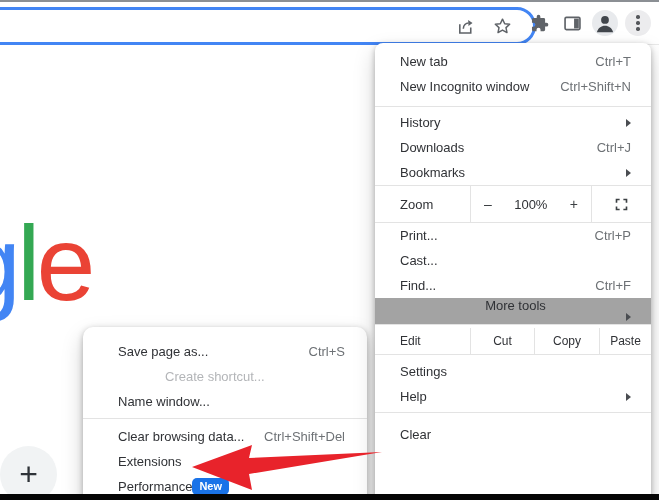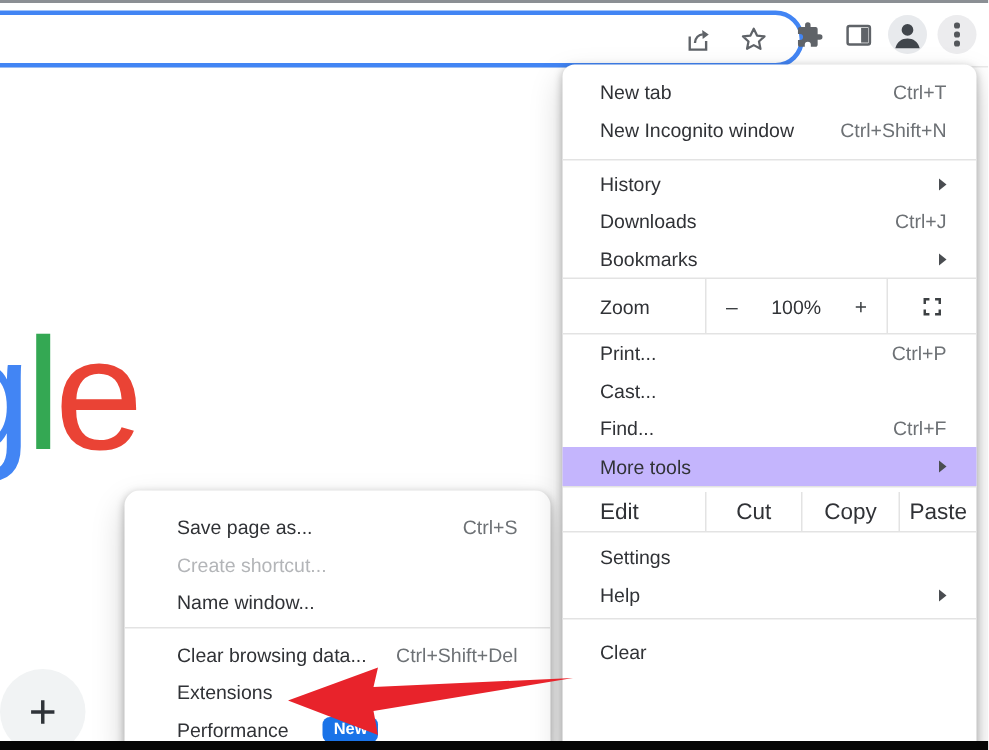--- a/index.html
+++ b/index.html
@@ -24,39 +24,39 @@
            display:flex;align-items:center;justify-content:center;font-size:32px;color:#2f3338;z-index:1;}
 
   
   .menu{position:absolute;left:375px;top:43px;width:276px;height:464px;background:#fff;border-radius:8px;
         box-shadow:0 2px 6px rgba(0,0,0,.28),0 10px 22px rgba(0,0,0,.18);padding-top:6px;box-sizing:border-box;z-index:5;}
   .submenu{position:absolute;left:83px;top:327px;width:284px;height:173px;background:#fff;border-radius:10px 10px 0 0;
         box-shadow:0 2px 6px rgba(0,0,0,.28),0 10px 22px rgba(0,0,0,.18);padding-top:12px;box-sizing:border-box;z-index:4;}
   .mi{height:25px;display:flex;align-items:center;padding:0 20px 0 25px;font-size:13px;color:#303236;cursor:default;}
   .submenu .mi{padding:0 22px 0 35px;}
   .mi .sc{margin-left:auto;color:#6d7175;}
-  .mi.disabled{color:#b3b5b8;}
-  .mi.highlight{background:#c4b5fd;height:26px;}
+  .mi.disabled{color:#b3b5b8;margin-left:47px;}
+  .mi.highlight{background:#a3a3a3;height:26px;flex-direction:column;}
   .arr{width:0;height:0;border-left:5px solid #4a4d51;border-top:4px solid transparent;border-bottom:4px solid transparent;margin-left:auto;}
   .div-h{height:1px;background:#e3e3e3;}
   .gap3{height:3px;}.gap4{height:4px;}.gap5{height:5px;}.gap7{height:7px;}.gap9{height:9px;}
 
   .zoom-row{height:36px;display:flex;align-items:stretch;font-size:13px;color:#303236;}
   .zr-label{width:95px;display:flex;align-items:center;padding-left:25px;box-sizing:border-box;}
   .zr-controls{width:121px;border-left:1px solid #e3e3e3;display:flex;align-items:center;justify-content:space-between;
                padding:0 13px;box-sizing:border-box;}
   .zr-controls .sign{font-size:14px;color:#3c4043;}
   .zr-full{flex:1;border-left:1px solid #e3e3e3;display:flex;align-items:center;justify-content:center;}
 
-  .edit-row{height:26px;display:flex;align-items:stretch;font-size:15px;color:#303236;}
+  .edit-row{height:26px;display:flex;align-items:stretch;font-size:12px;color:#303236;}
   .er-label{width:95px;padding-left:25px;display:flex;align-items:center;box-sizing:border-box;}
   .er-cell{border-left:1px solid #e3e3e3;display:flex;align-items:center;justify-content:center;}
   .er-c1{width:63px;}.er-c2{width:64px;}.er-c3{flex:1;}
 
-  .badge{background:#1a73e8;color:#fff;font-size:11px;font-weight:700;padding:2px 7px;border-radius:5px;margin-left:23px;line-height:1.2;}
+  .badge{background:#1a73e8;color:#fff;font-size:11px;font-weight:700;padding:2px 7px;border-radius:5px;margin-left:0;line-height:1.2;}
 
   .red-arrow{position:absolute;left:180px;top:440px;z-index:10;pointer-events:none;}
 </style>
 </head>
 <body>
 
 <div class="screen">
   <div class="top-edge"></div>
 
   <div class="toolbar">

